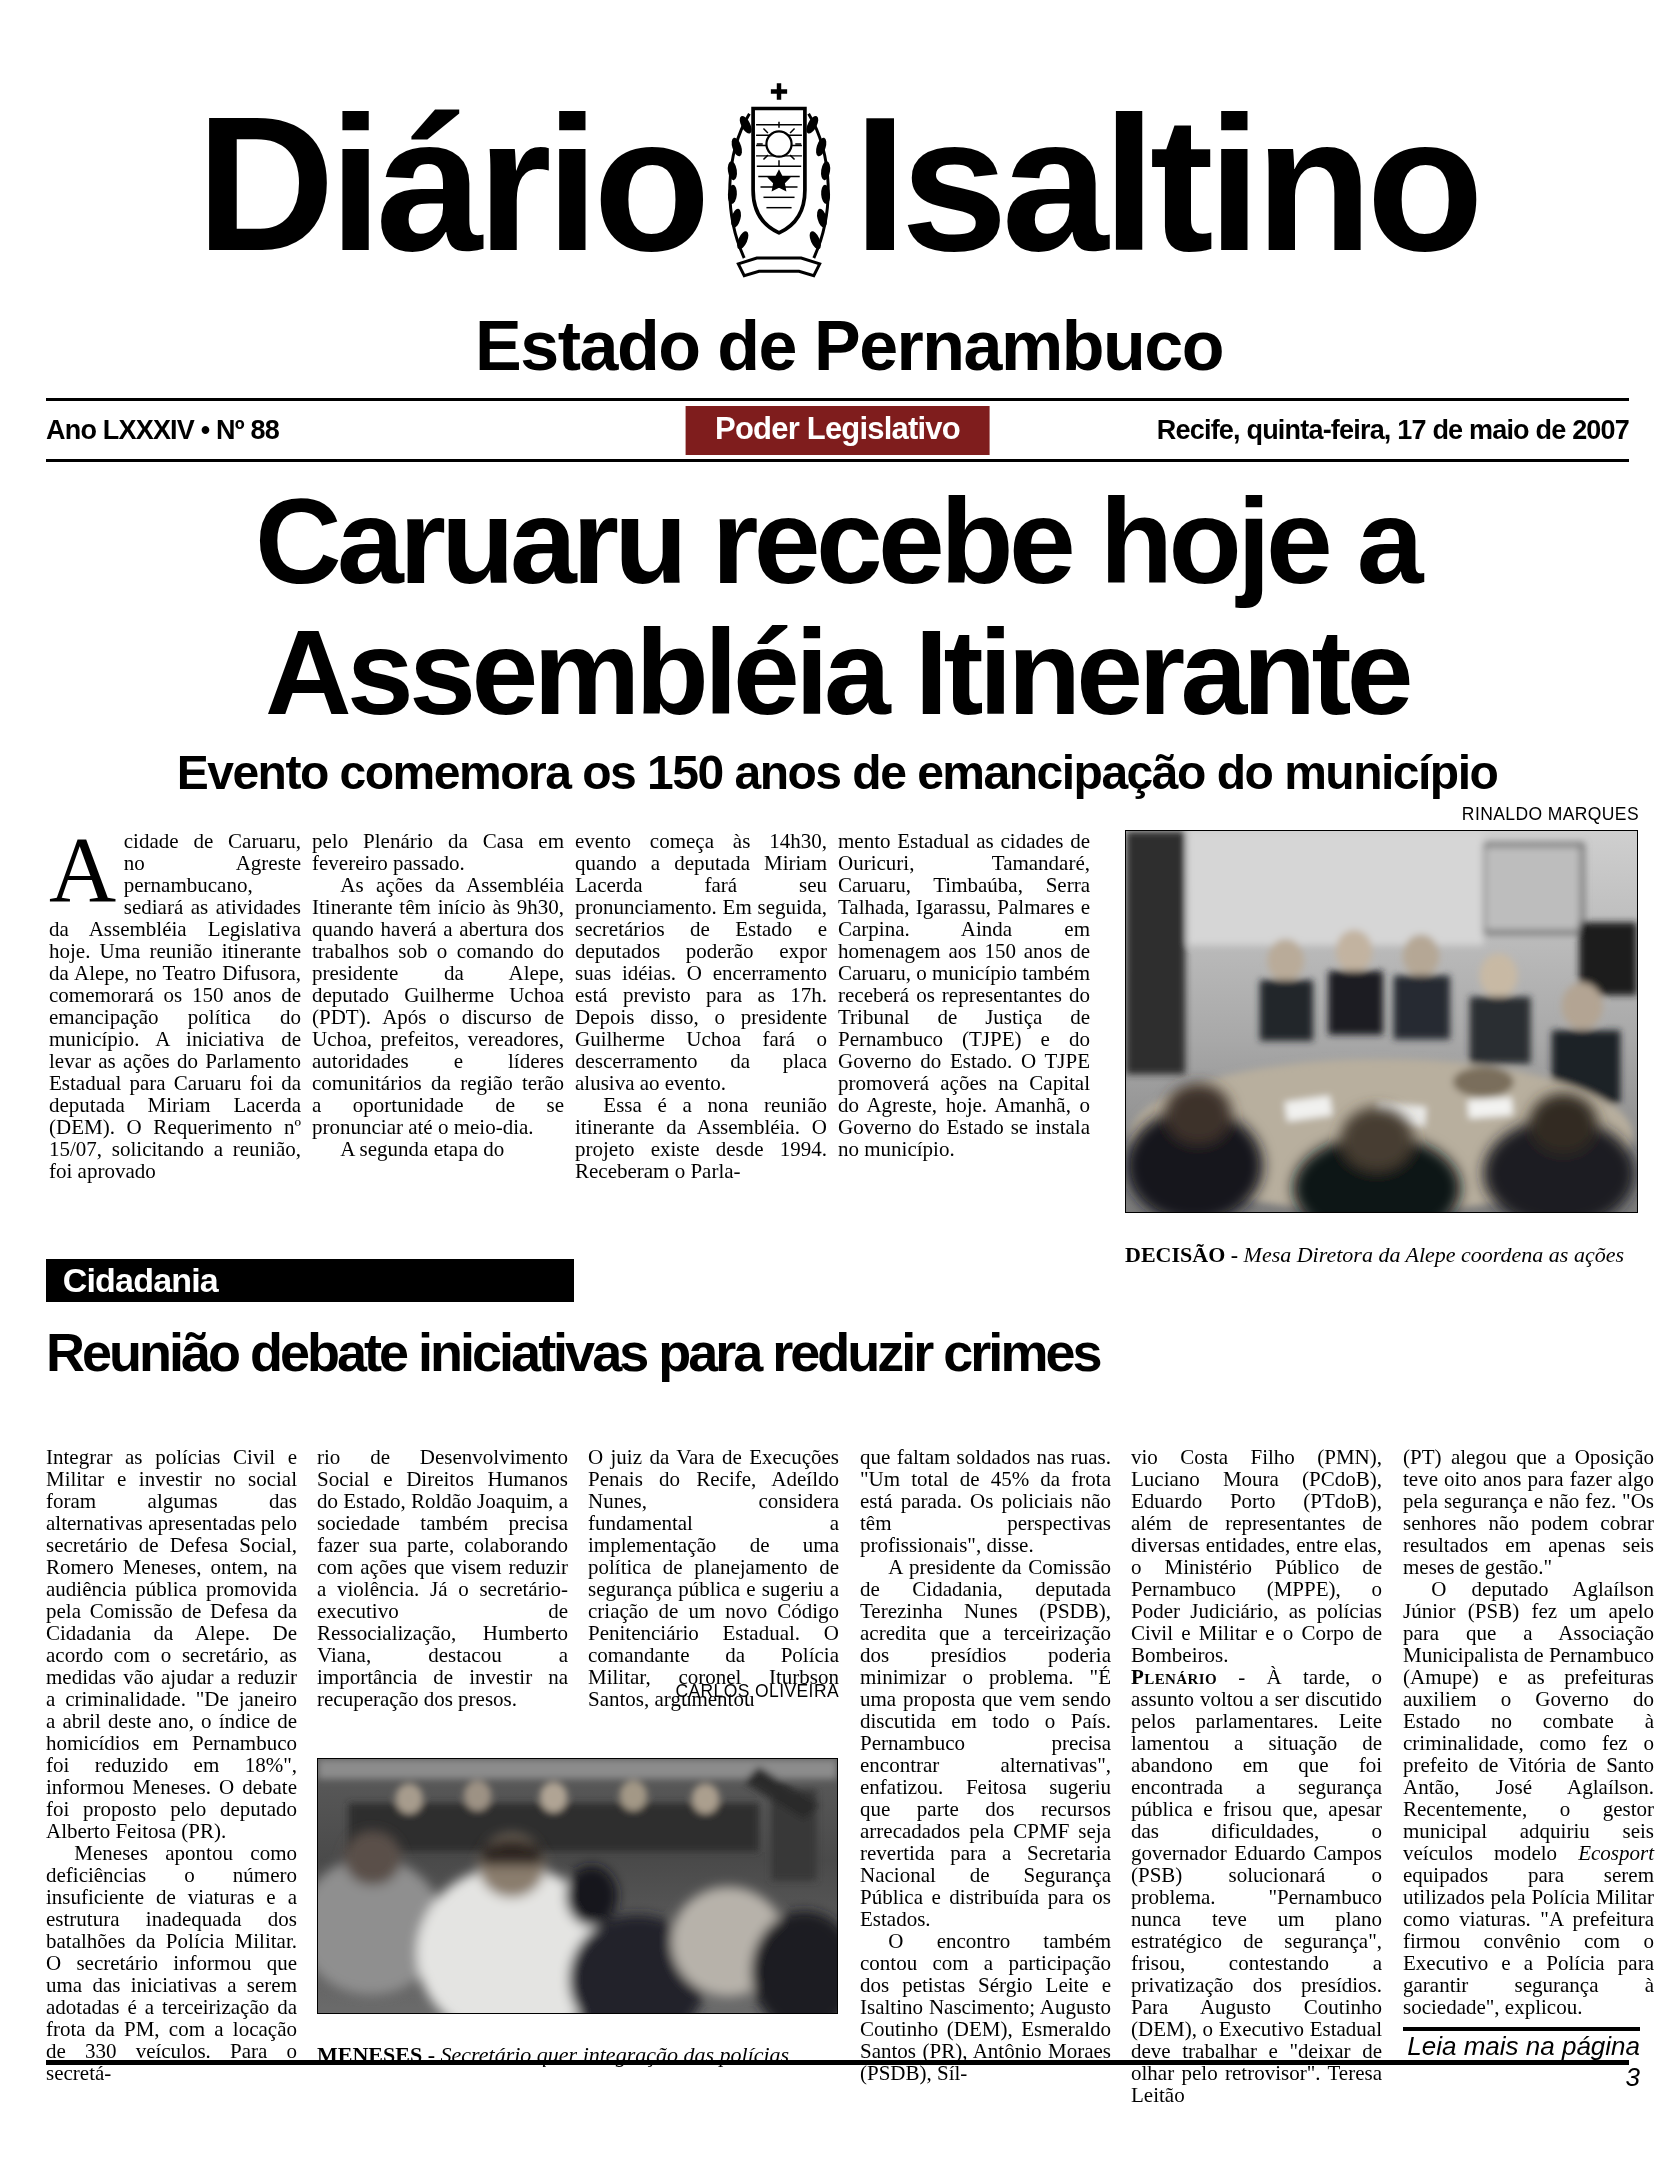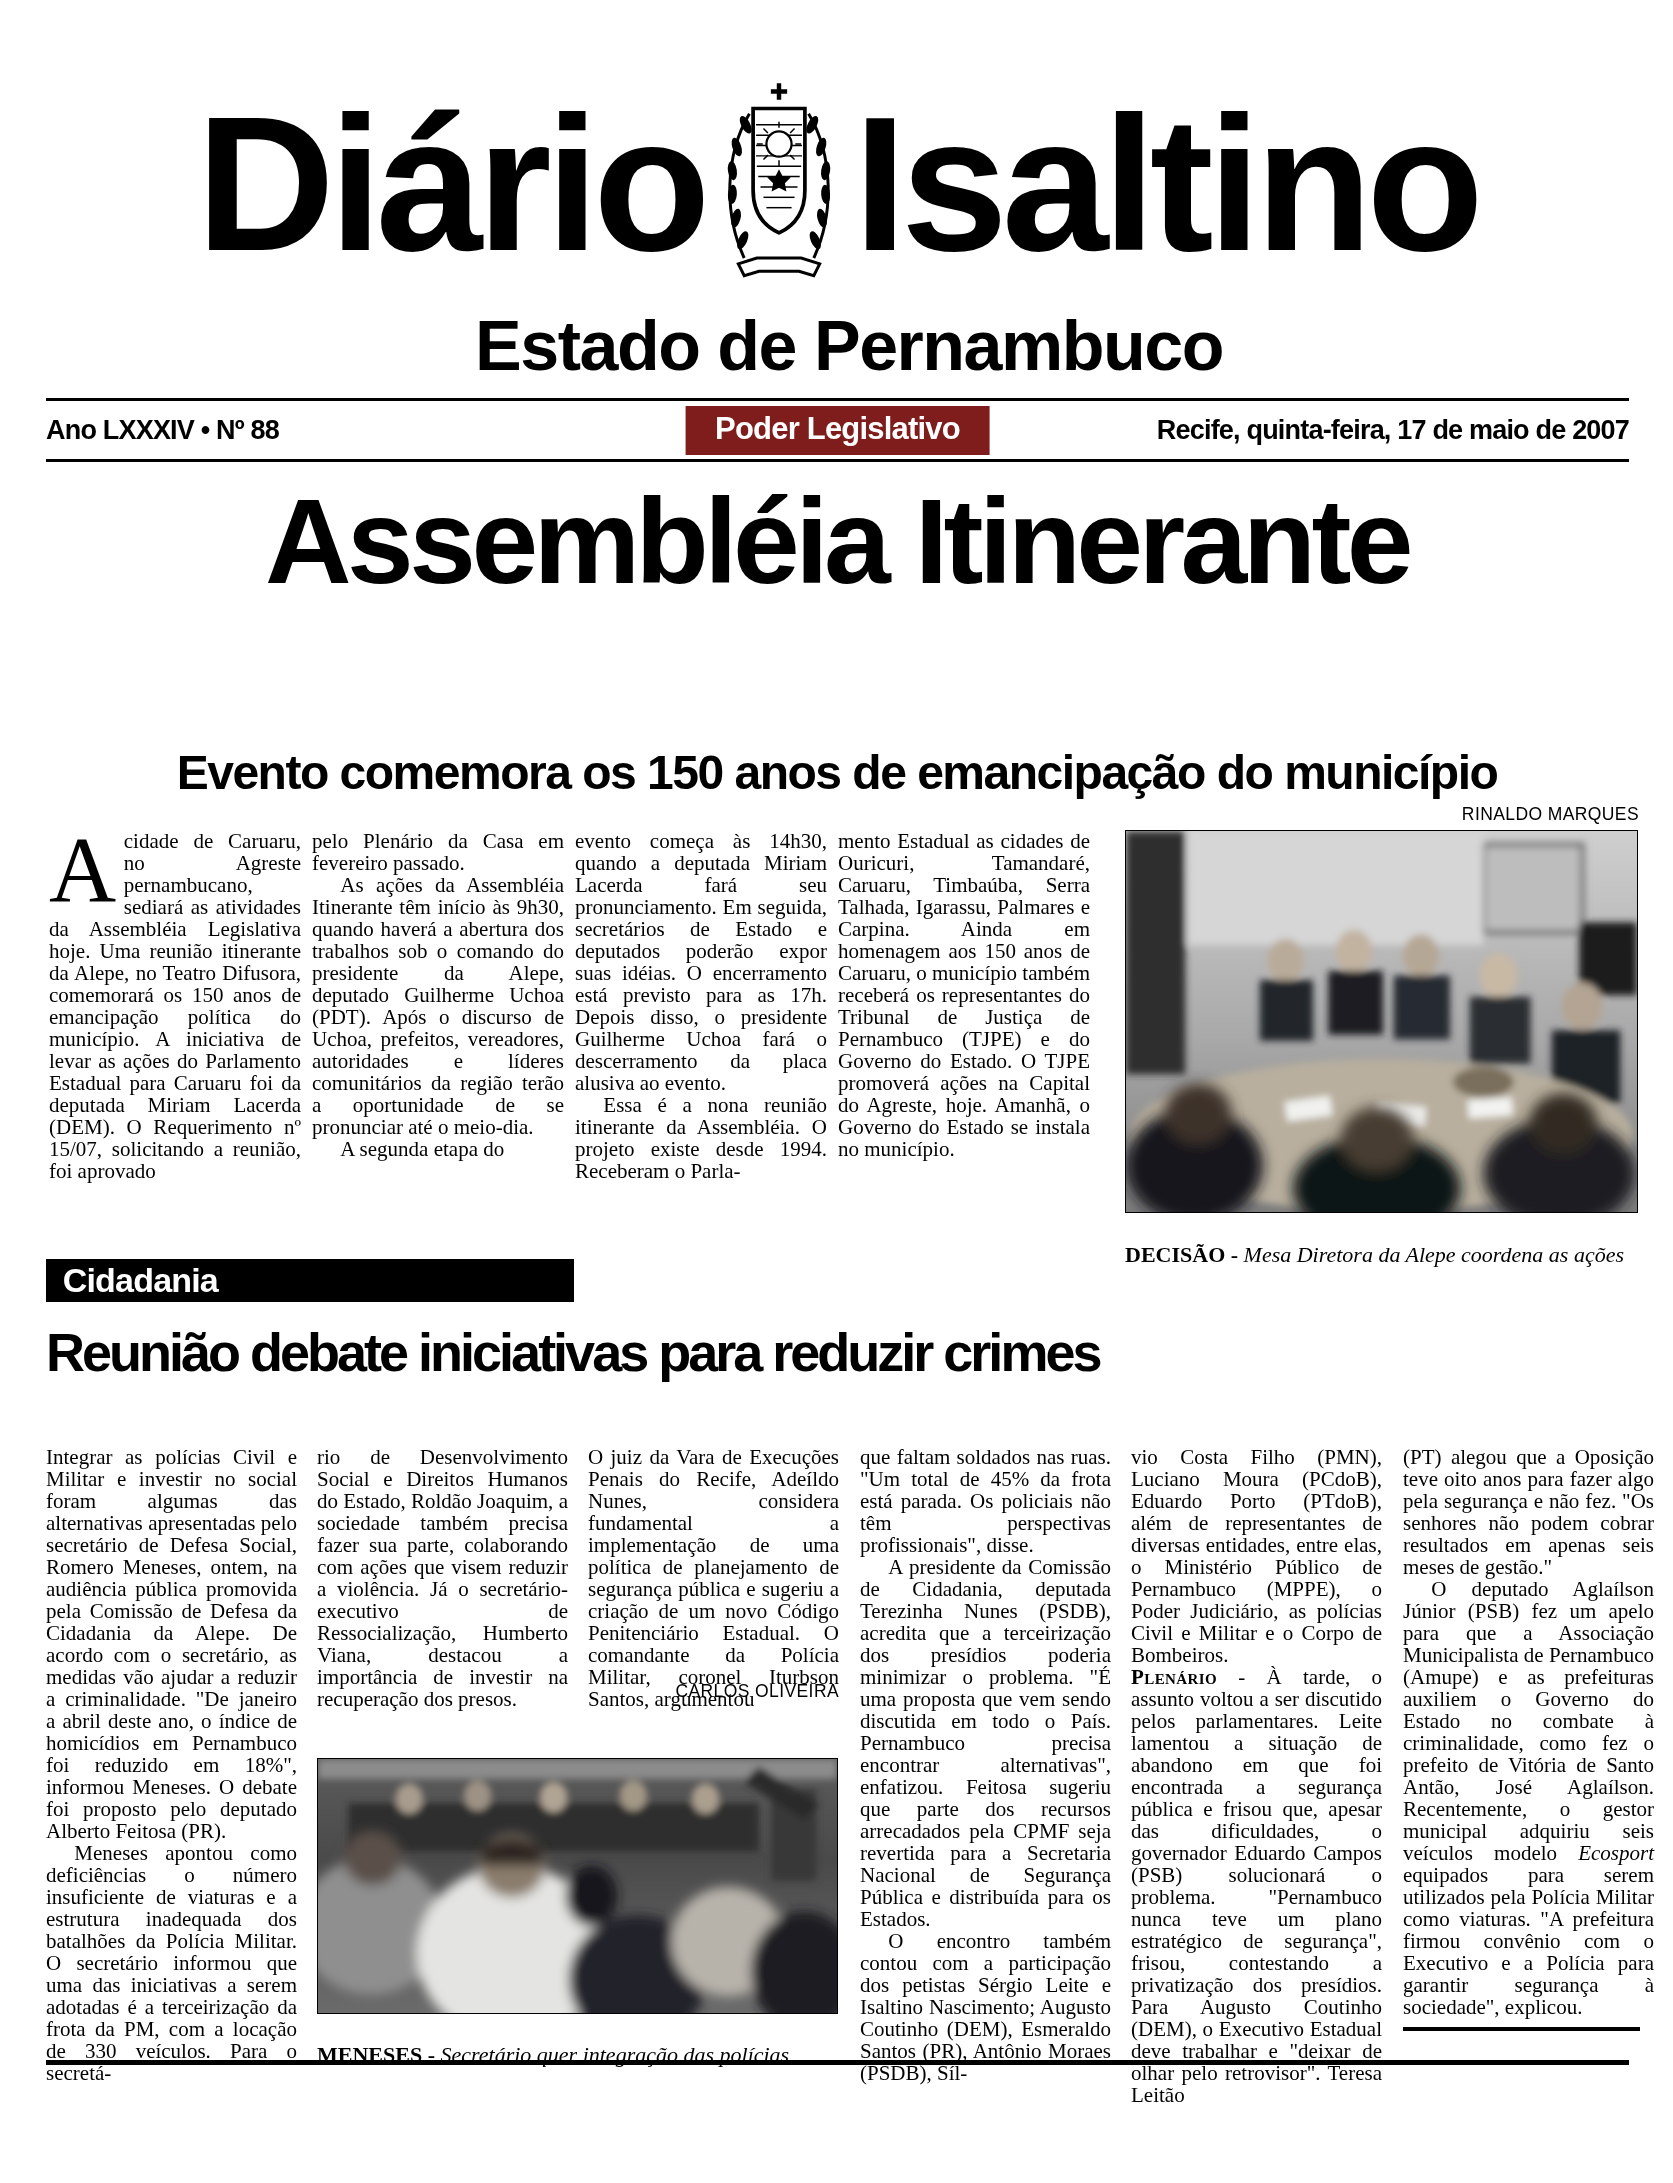--- a/index.html
+++ b/index.html
@@ -173,20 +173,21 @@
 
   <div class="rule" id="rule-top"></div>
   <div id="date-row">
     <span id="edition-info">Ano LXXXIV • Nº  88</span>
     <span id="section-banner">Poder Legislativo</span>
     <span id="dateline">Recife, quinta-feira, 17 de maio de 2007</span>
   </div>
   <div class="rule" id="rule-mid"></div>
 
   <div id="headline1">
+    <div>Caruaru recebe hoje a</div>
     <div>Assembléia Itinerante</div>
   </div>
   <div id="subhead1">Evento comemora os 150 anos de emancipação do município</div>
 
   <div id="photo1-credit" class="photo-credit">RINALDO MARQUES</div>
 
   <div class="body-col" id="a1-col1">
     <p><span class="dropcap">A</span><span>cidade de Caruaru, no Agreste pernambucano, sediará as atividades da Assembléia Legislativa hoje. Uma reunião itinerante da Alepe, no Teatro Difusora, comemorará os 150 anos de emancipação política do município. A iniciativa de levar as ações do Parlamento Estadual para Caruaru foi da deputada Miriam Lacerda (DEM). O Requerimento nº 15/07, solicitando a reunião, foi aprovado</span></p>
   </div>
   <div class="body-col" id="a1-col2">
@@ -318,16 +319,17 @@
         <ellipse cx="420" cy="290" rx="90" ry="85" fill="#22242a"></ellipse>
         <ellipse cx="540" cy="240" rx="75" ry="72" fill="#b7b2aa"></ellipse>
         <ellipse cx="640" cy="280" rx="70" ry="80" fill="#1c1e23"></ellipse>
         <ellipse cx="360" cy="180" rx="34" ry="40" fill="#15171b"></ellipse>
       </g>
     </svg>
   </div>
   <p class="caption" id="caption2"><strong>MENESES -</strong><em> Secretário quer integração das polícias</em></p>
 
   <div id="readmore-rule"></div>
+  <div id="read-more">Leia mais na página 3</div>
   <div class="rule" id="rule-bottom"></div>
 
 </div>
 
 
 </body></html>

